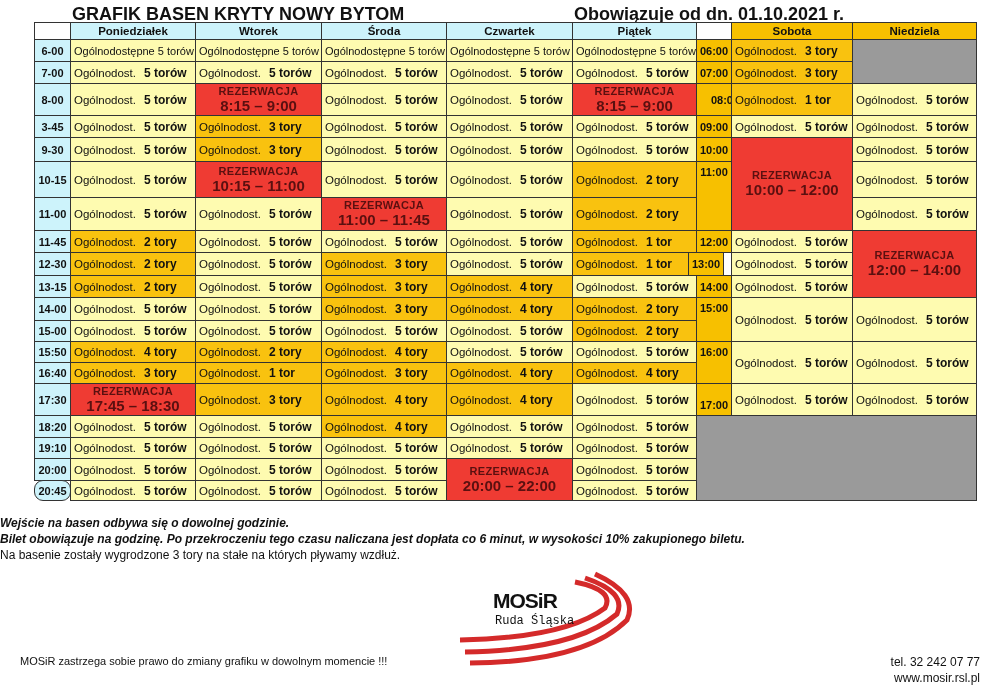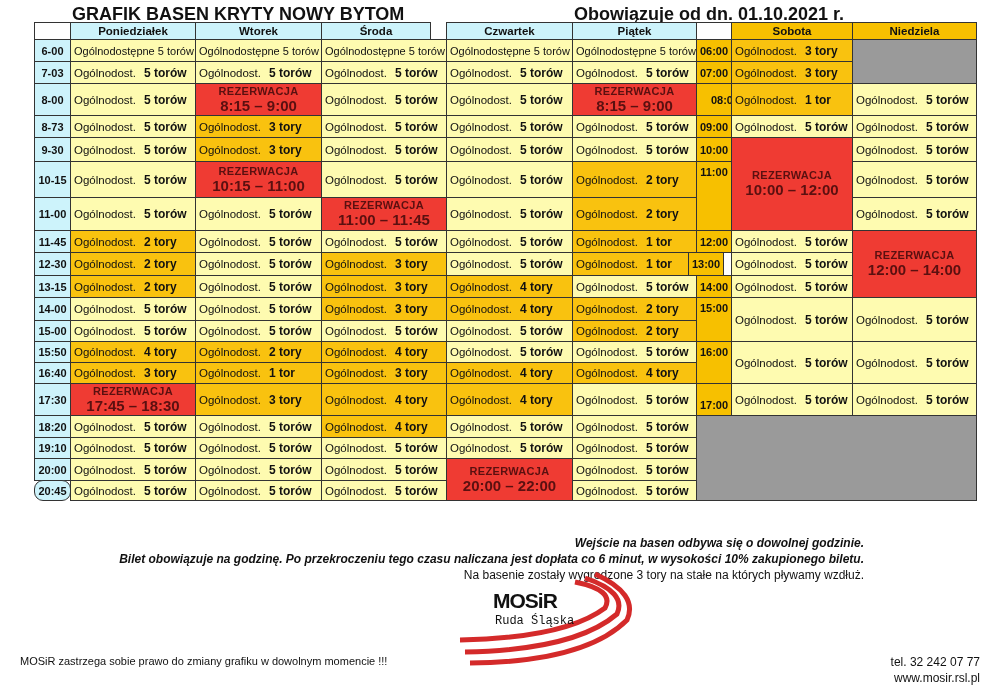--- a/index.html
+++ b/index.html
@@ -15,46 +15,46 @@
   .lt{background:#fefbb0;padding-left:3px;}
   .dk{background:#f9c20f;padding-left:3px;}
   .res{background:#ef3b33;flex-direction:column;justify-content:center;align-items:center;color:#5a1010;font-weight:bold;}
   .res .r1{font-size:11px;letter-spacing:0.3px;line-height:12px;}
   .res .r2{font-size:15px;line-height:18px;}
   .gray{background:#9a9a9a;}
   .blank{background:#fff;}
   .lbl{font-weight:normal;}
   .cnt{font-weight:bold;font-size:12px;margin-left:8px;}
   .full{font-size:11px;}
-  .notes{position:absolute;left:0;width:864px;text-align:right;font-size:12px;margin-top:20px;}
+  .notes{position:absolute;left:0;width:864px;text-align:left;font-size:12px;}
   .b{font-weight:bold;font-style:italic;}
   .foot-left{position:absolute;left:20px;top:655px;font-size:11px;}
   .foot-right{position:absolute;right:20px;top:654px;font-size:12px;text-align:right;line-height:16px;}
   .logo{position:absolute;left:455px;top:568px;width:180px;height:100px;}
 </style>
 </head>
 <body>
 
 <div class="title" style="left:72px">GRAFIK BASEN KRYTY NOWY BYTOM</div>
 <div class="title" style="left:574px">Obowiązuje od dn. 01.10.2021 r.</div>
 
 <div class="grid" id="grid">
     <div class="c blank" style="left: 0px; top: 0px; width: 37px; height: 18px;"></div>
     <div class="c hdr" style="left: 36px; top: 0px; width: 126px; height: 18px;">Poniedziałek</div>
     <div class="c hdr" style="left: 161px; top: 0px; width: 127px; height: 18px;">Wtorek</div>
-    <div class="c hdr" style="left: 287px; top: 0px; width: 110px; height: 18px;">Środa</div>
+    <div class="c hdr" style="left: 287px; top: 0px; width: 126px; height: 18px;">Środa</div>
     <div class="c hdr" style="left: 412px; top: 0px; width: 127px; height: 18px;">Czwartek</div>
     <div class="c hdr" style="left: 538px; top: 0px; width: 125px; height: 18px;">Piątek</div>
     <div class="c blank" style="left: 662px; top: 0px; width: 36px; height: 18px;"></div>
     <div class="c whdr" style="left: 697px; top: 0px; width: 122px; height: 18px;">Sobota</div>
     <div class="c whdr" style="left: 818px; top: 0px; width: 125px; height: 18px;">Niedziela</div>
     <div class="c time" style="left: 0px; top: 17px; width: 37px; height: 23px;">6-00</div>
-    <div class="c time" style="left: 0px; top: 39px; width: 37px; height: 23px;">7-03</div>
+    <div class="c time" style="left: 0px; top: 39px; width: 37px; height: 23px;">7-00</div>
     <div class="c time" style="left: 0px; top: 61px; width: 37px; height: 33px;">8-00</div>
-    <div class="c time" style="left: 0px; top: 93px; width: 37px; height: 23px;">8-73</div>
+    <div class="c time" style="left: 0px; top: 93px; width: 37px; height: 23px;">3-45</div>
     <div class="c time" style="left: 0px; top: 115px; width: 37px; height: 25px;">9-30</div>
     <div class="c time" style="left: 0px; top: 139px; width: 37px; height: 37px;">10-15</div>
     <div class="c time" style="left: 0px; top: 175px; width: 37px; height: 34px;">11-00</div>
     <div class="c time" style="left: 0px; top: 208px; width: 37px; height: 23px;">11-45</div>
     <div class="c time" style="left: 0px; top: 230px; width: 37px; height: 24px;">12-30</div>
     <div class="c time" style="left: 0px; top: 253px; width: 37px; height: 23px;">13-15</div>
     <div class="c time" style="left: 0px; top: 275px; width: 37px; height: 24px;">14-00</div>
     <div class="c time" style="left: 0px; top: 298px; width: 37px; height: 22px;">15-00</div>
     <div class="c time" style="left: 0px; top: 319px; width: 37px; height: 22px;">15:50</div>
     <div class="c time" style="left: 0px; top: 340px; width: 37px; height: 22px;">16:40</div>

